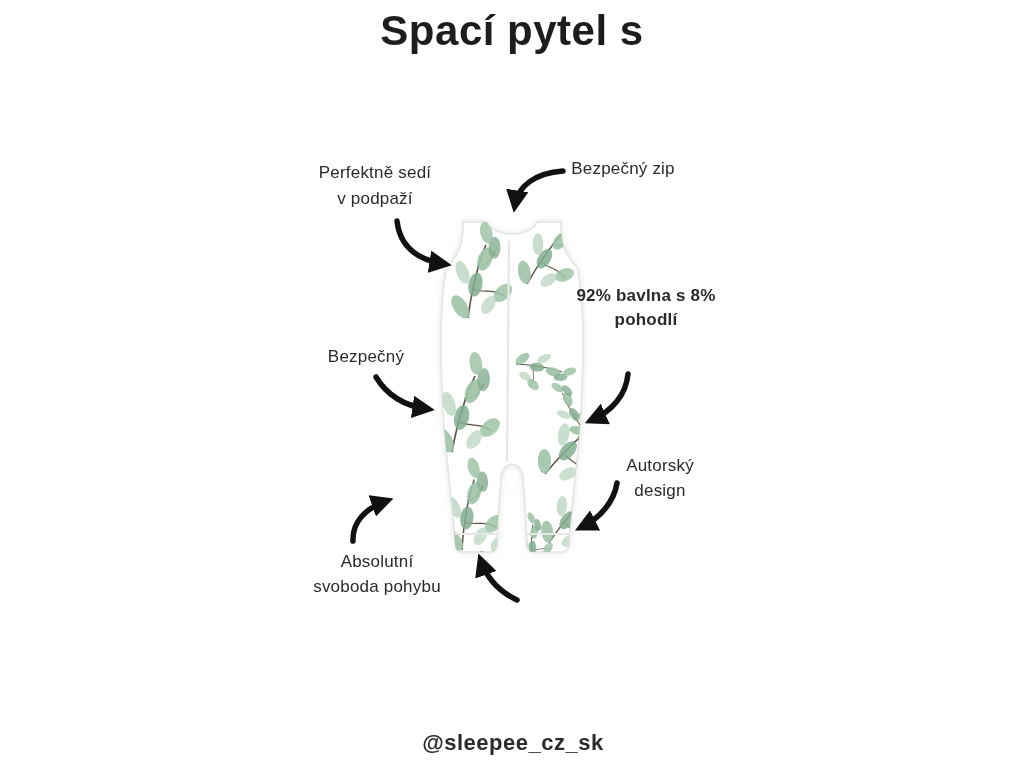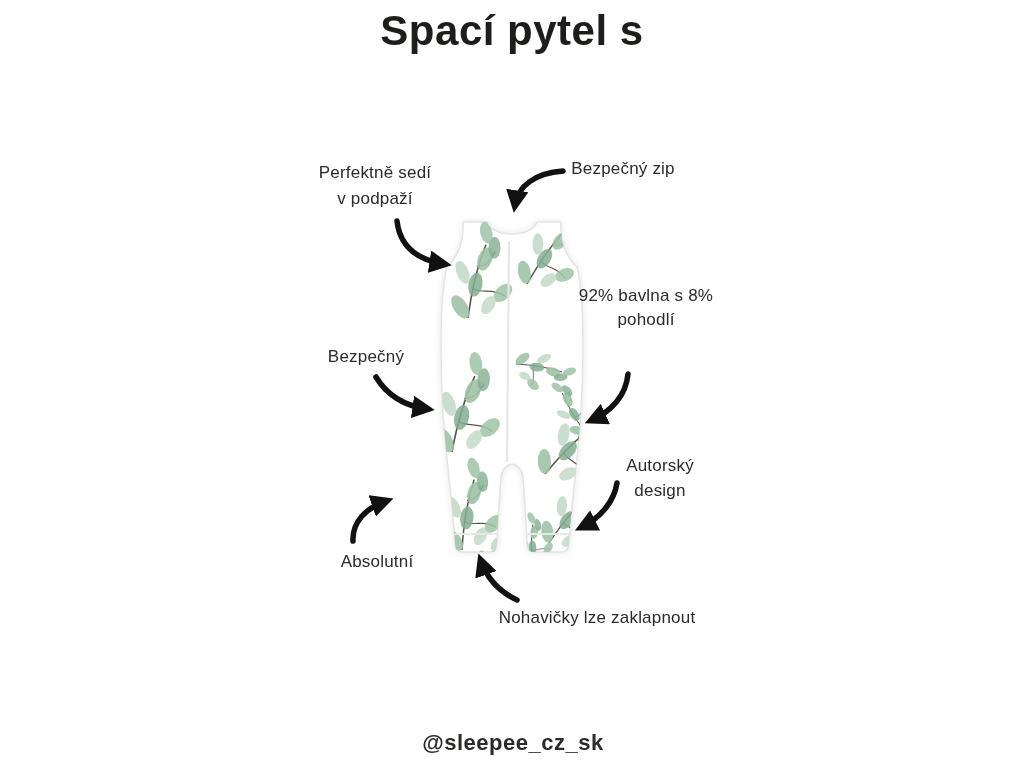--- a/index.html
+++ b/index.html
@@ -15,21 +15,21 @@
     line-height:50px;color:#1d1d1b;white-space:nowrap;
   }
   .label{
     position:absolute;transform:translateX(-50%);
     text-align:center;font-size:17px;font-weight:400;line-height:24px;
     color:#2b2b29;white-space:nowrap;letter-spacing:.2px;
   }
   .label div{white-space:nowrap;}
   #lbl-perfect-fit{left:375px;top:160px;line-height:26px;}
   #lbl-zip{left:623px;top:157px;text-align:right;}
-  #lbl-fabric{left:646px;top:284px;}
+  #lbl-fabric{left:646px;top:284px;font-weight:bold;}
   #lbl-safe{left:366px;top:345px;}
   #lbl-design{left:660px;top:453px;line-height:25px;}
   #lbl-freedom{left:377px;top:549px;line-height:25px;}
   #lbl-feet{left:597px;top:606px;}
   .footer{
     position:absolute;left:513px;top:730px;transform:translateX(-50%);
     font-size:22px;font-weight:700;color:#2b2b29;letter-spacing:.5px;
     white-space:nowrap;
   }
   #figure-svg{position:absolute;left:0;top:0;}
@@ -136,19 +136,19 @@
   <div>Bezpečný</div>
 </div>
 
 <div class="label" id="lbl-design">
   <div>Autorský</div>
   <div>design</div>
 </div>
 
 <div class="label" id="lbl-freedom">
   <div>Absolutní</div>
+  <div>svoboda pohybu</div>
 </div>
 
 <div class="label" id="lbl-feet">
-  <div>Nohavičky lze zaklapnout</div>
 </div>
 
 <div class="footer">@sleepee_cz_sk</div>
 
 </body></html>

